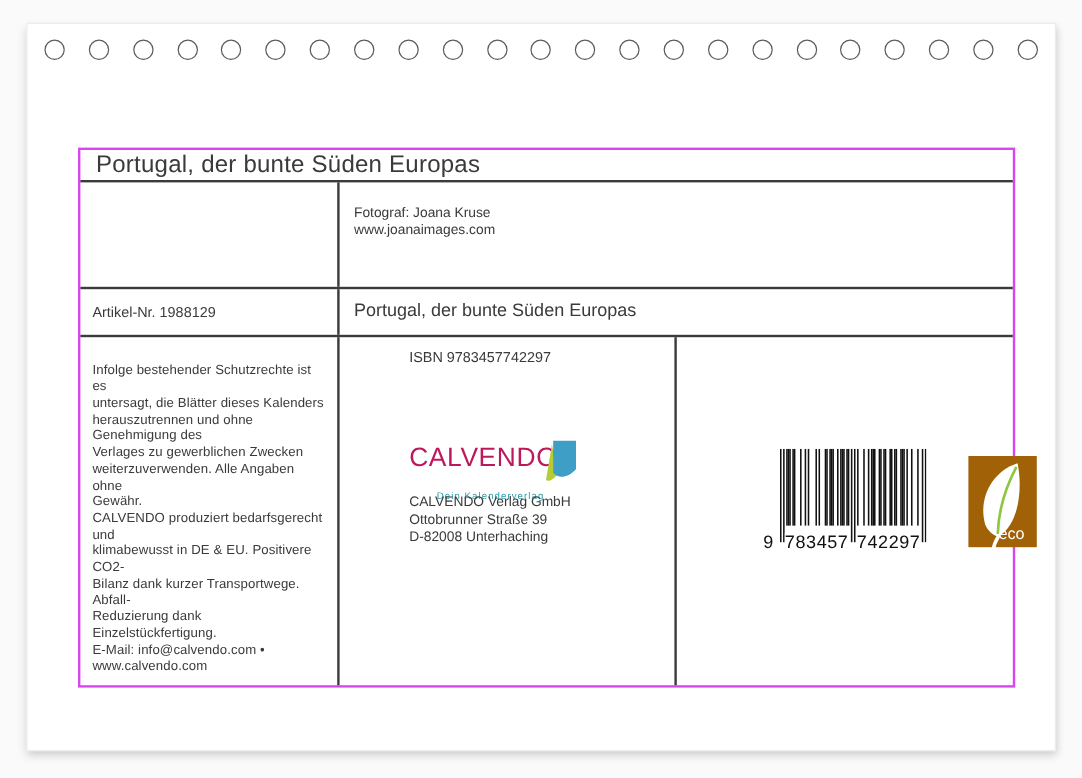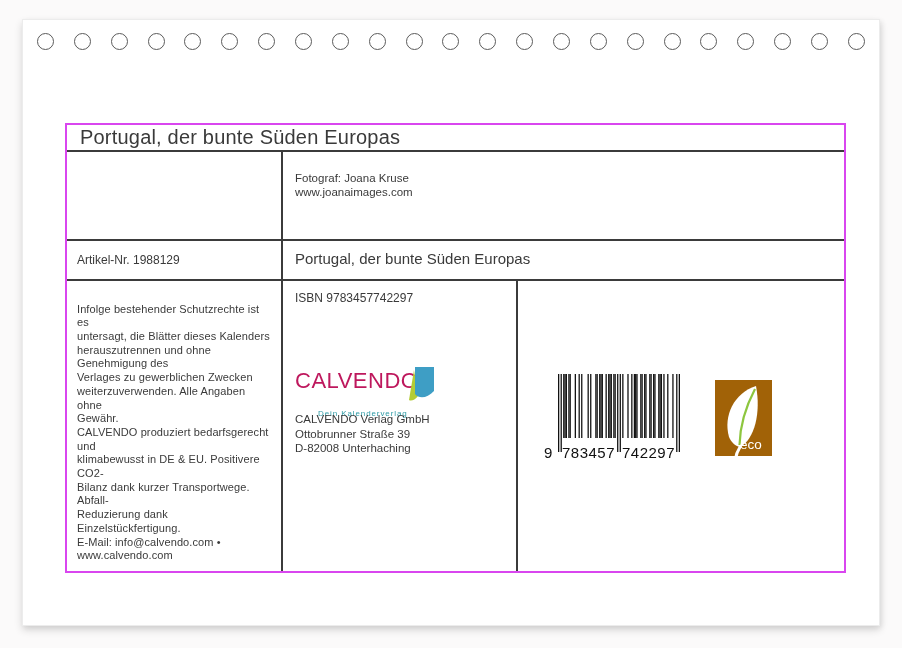--- a/index.html
+++ b/index.html
@@ -33,21 +33,21 @@
     display:flex; flex-direction:column;
     background:#fff;
   }
   .row-title {
     height:45px; border-bottom:2px solid #3b3b3b;
     display:flex; align-items:center; padding:0 13px;
     font-size:20px; color:#3a3a3a; letter-spacing:0.2px;
   }
   .row-photo { height:149px; border-bottom:2px solid #3b3b3b; display:flex; }
   .row-article { height:59px; border-bottom:2px solid #3b3b3b; display:flex; }
-  .row-bottom { flex:1; display:flex; }
+  .row-bottom { flex:1; display:flex;gap:46px; }
   .cell-left { width:216px; border-right:2px solid #3b3b3b; flex:none; }
   .cell-rest { flex:1; }
   .photographer { padding:5px 12px; font-size:11.5px; line-height:14px; white-space:pre-line; }
   .article-no { padding:12px 10px; font-size:12px; }
   .article-title { padding:9px 12px; font-size:15px; }
   .legal {
     padding:8px 10px; font-size:11px; line-height:13.7px;
     white-space:pre-line; letter-spacing:0.1px;
   }
   .cell-mid { width:235px; border-right:2px solid #3b3b3b; position:relative; flex:none; }

